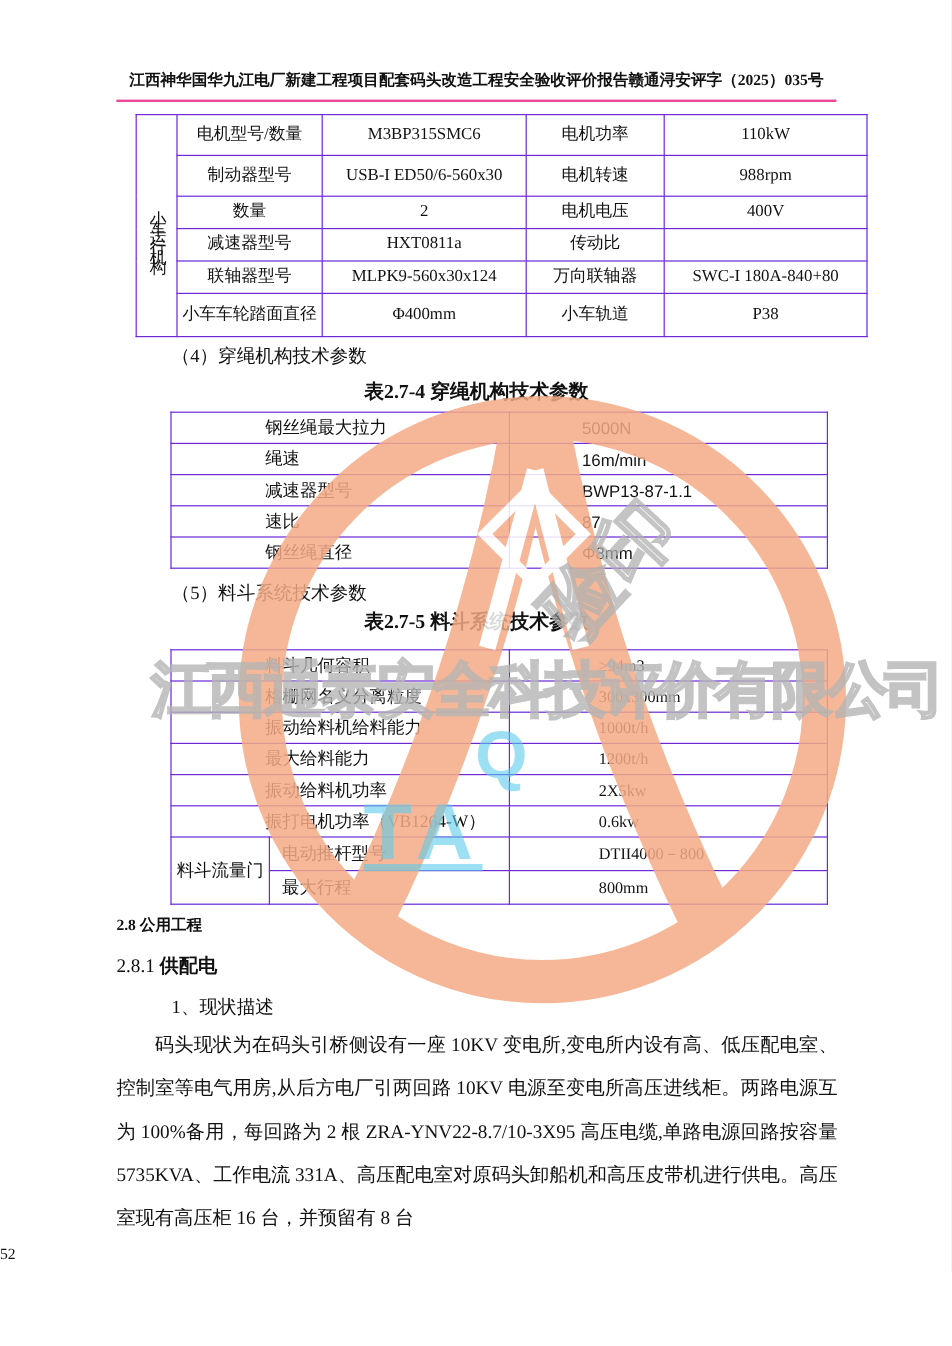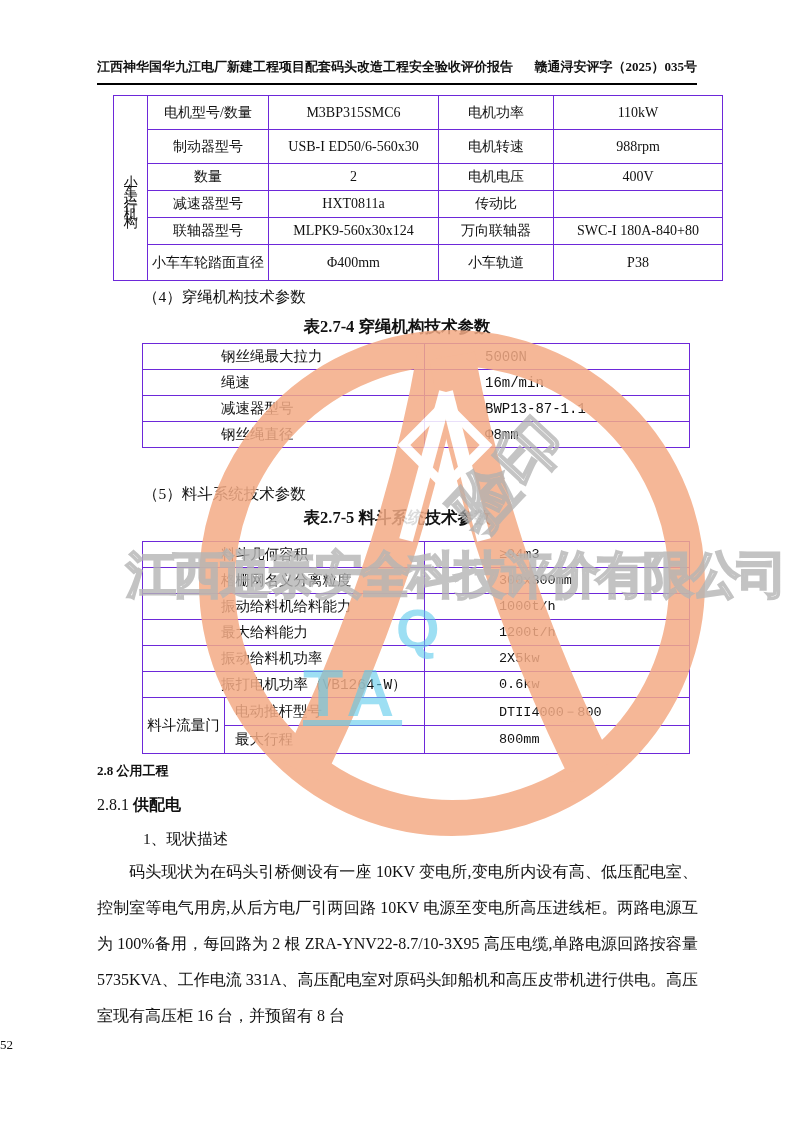--- a/index.html
+++ b/index.html
@@ -1,35 +1,35 @@
 <!DOCTYPE html>
 <html><head>
 <meta charset="utf-8">
 <style>
   html,body{margin:0;padding:0;background:#e8e8e8;}
   .page{position:relative;width:793px;height:1122px;background:#ffffff;overflow:hidden;
         font-family:"Liberation Serif","DejaVu Serif",serif;color:#111;}
   .abs{position:absolute;}
   
-  .pg-header{top:58px;left:97px;width:600px;display:flex;justify-content:space-between;
-             align-items:flex-end;border-bottom:2px solid #000000;padding-bottom:7px;
+  .pg-header{top:58px;left:97px;width:600px;display:flex;justify-content:center;
+             align-items:flex-end;border-bottom:2px solid #ec4899;padding-bottom:7px;
              font-weight:bold;font-size:13px;line-height:18px;}
   .pg-header .ht{letter-spacing:0;}
   
   table{border-collapse:collapse;table-layout:fixed;}
   td{border:1px solid #6d28d9;font-size:14px;padding:0 2px;overflow:hidden;}
   
   .t1{top:95px;left:113px;}
   .t1 td{text-align:center;vertical-align:middle;line-height:1.25;}
   .t1 .vert{writing-mode:vertical-lr;text-orientation:upright;letter-spacing:8px;
             text-align:center;font-size:14px;padding:4px 0;}
   
   .t2{top:343px;left:142px;}
   .t3{top:541px;left:142px;}
-  .t2 td,.t3 td{vertical-align:middle;font-family:Liberation Mono, monospace;}
+  .t2 td,.t3 td{vertical-align:middle;}
   .lab{padding-left:78px;font-size:14.5px;}
   .val2{padding-left:60px;font-family:"Liberation Sans","DejaVu Sans",sans-serif;font-size:14px;}
   .val3{padding-left:74px;font-size:13.5px;}
   .grp{text-align:center;font-size:14.5px;}
   .sublab{padding-left:10px;font-size:14.5px;}
   
   .h-num{top:287px;left:143px;font-size:15.5px;}
   .h-num5{top:484px;left:143px;font-size:15.5px;}
   .caption{left:97px;width:600px;text-align:center;font-weight:bold;font-size:16.5px;}
   .cap4{top:304px;margin-top:12px;}
@@ -127,20 +127,24 @@
       <td class="lab">钢丝绳最大拉力</td>
       <td class="val2">5000N</td>
     </tr>
     <tr style="height:26px">
       <td class="lab">绳速</td>
       <td class="val2">16m/min</td>
     </tr>
     <tr style="height:26px">
       <td class="lab">减速器型号</td>
       <td class="val2">BWP13-87-1.1</td>
+    </tr>
+    <tr style="height:26px">
+      <td class="lab">速比</td>
+      <td class="val2">87</td>
     </tr>
     <tr style="height:26px">
       <td class="lab">钢丝绳直径</td>
       <td class="val2">Φ8mm</td>
     </tr>
   </tbody>
     </table>
 
   <div class="abs h-num5">（5）料斗系统技术参数</div>
   <div class="abs caption cap5">表2.7-5  料斗系统技术参数</div>

